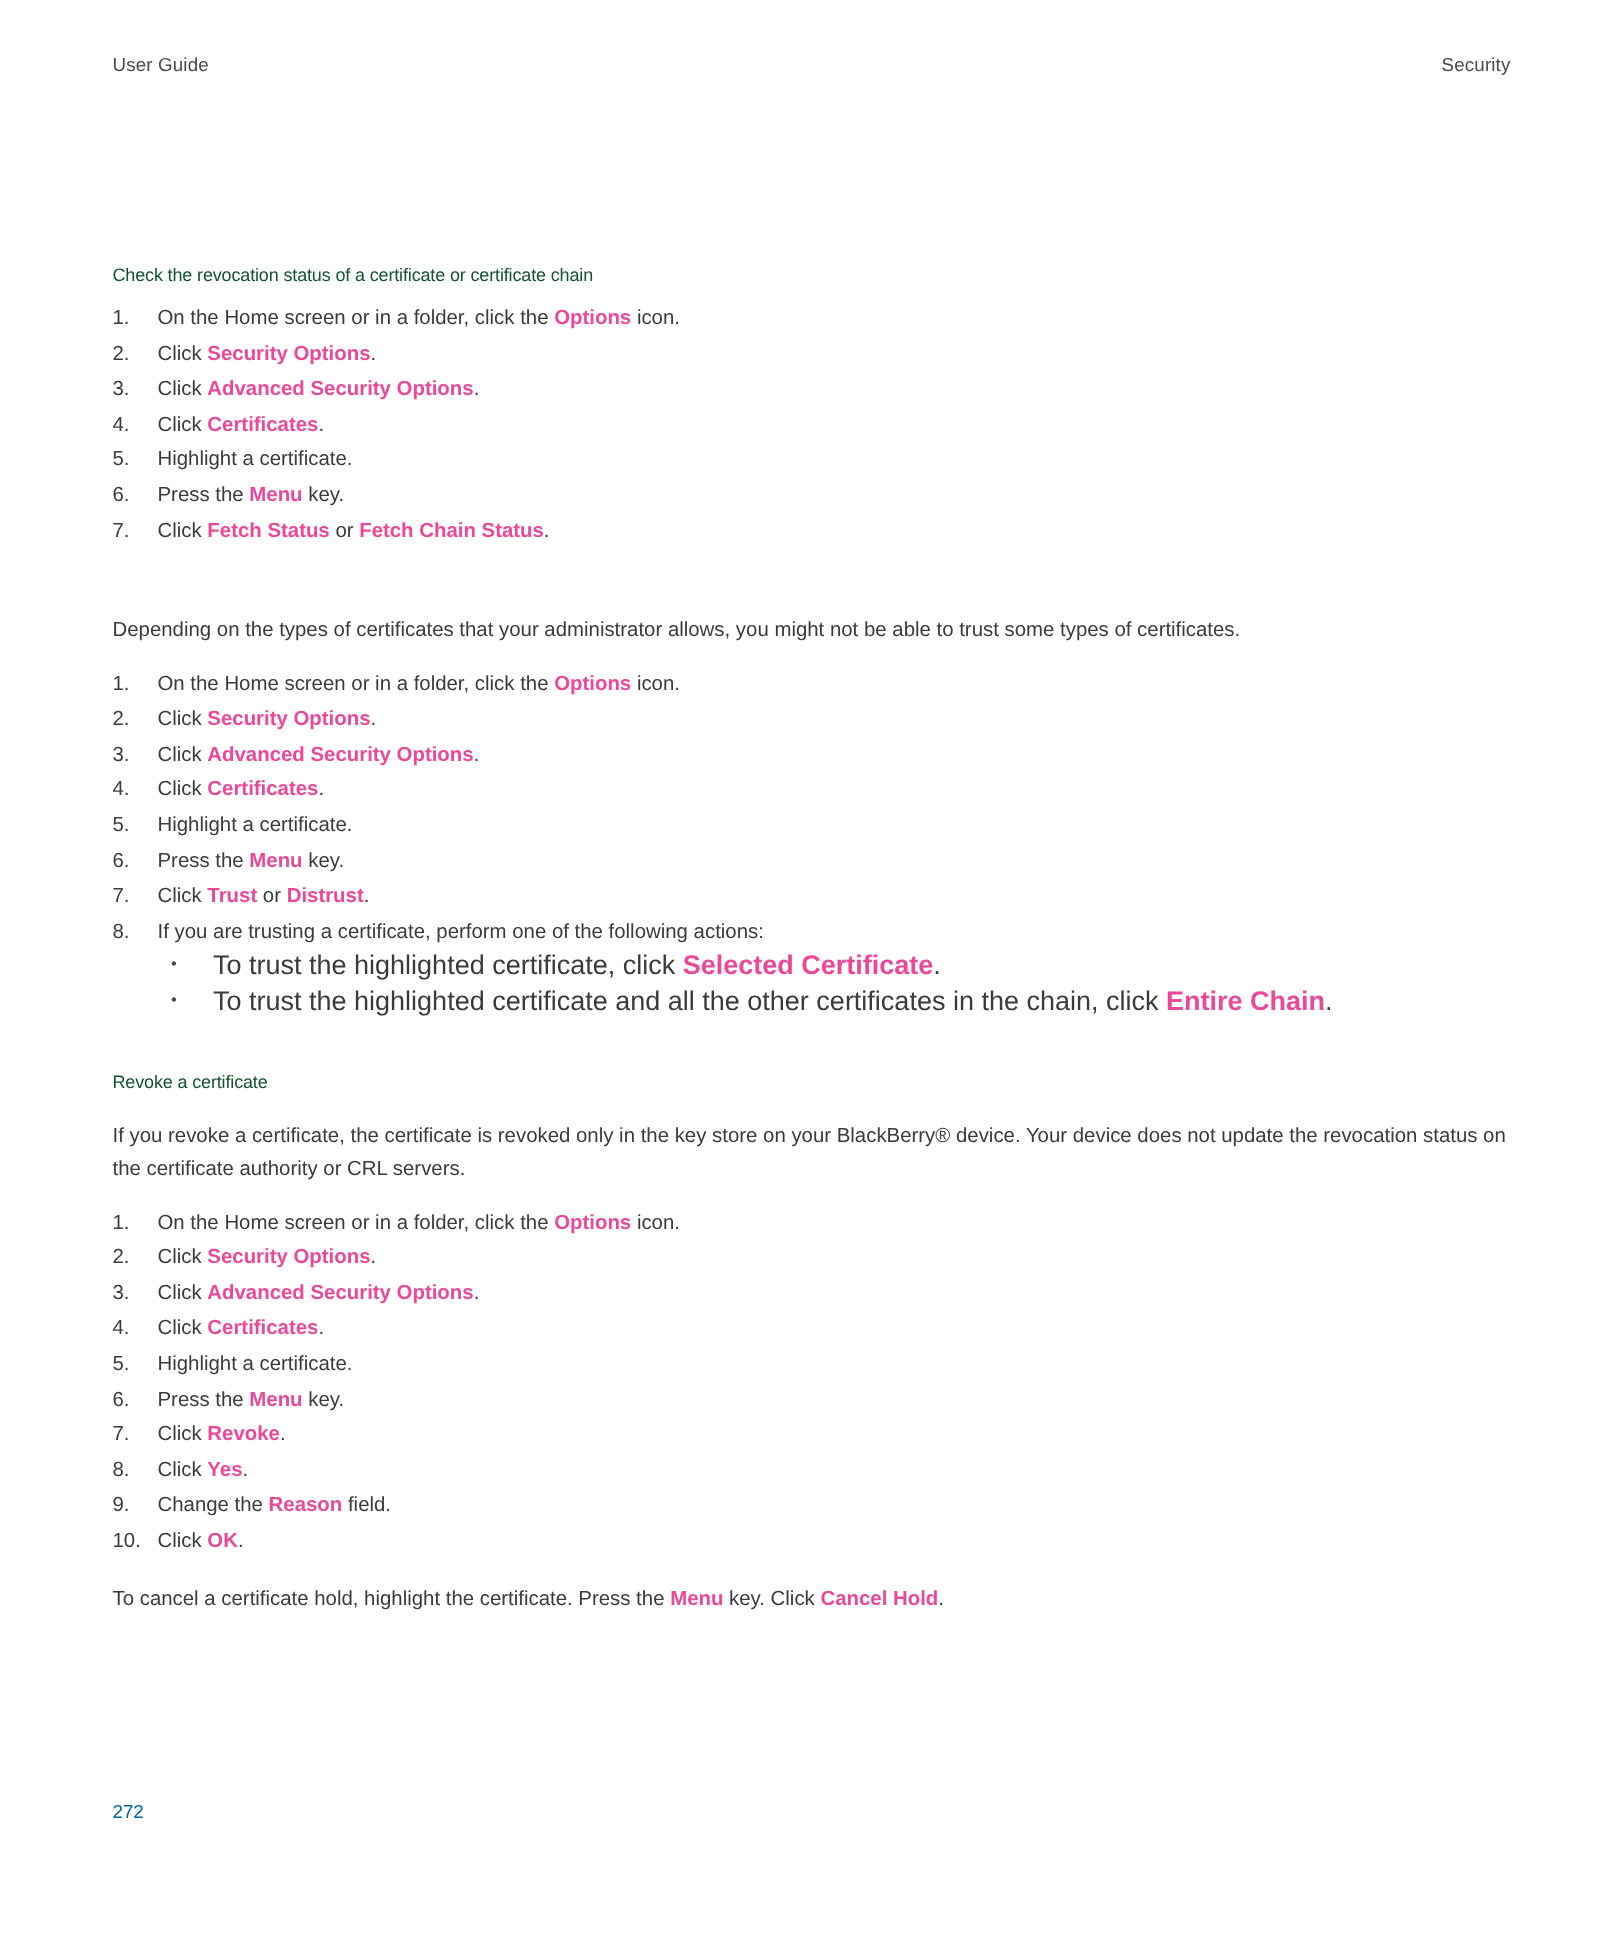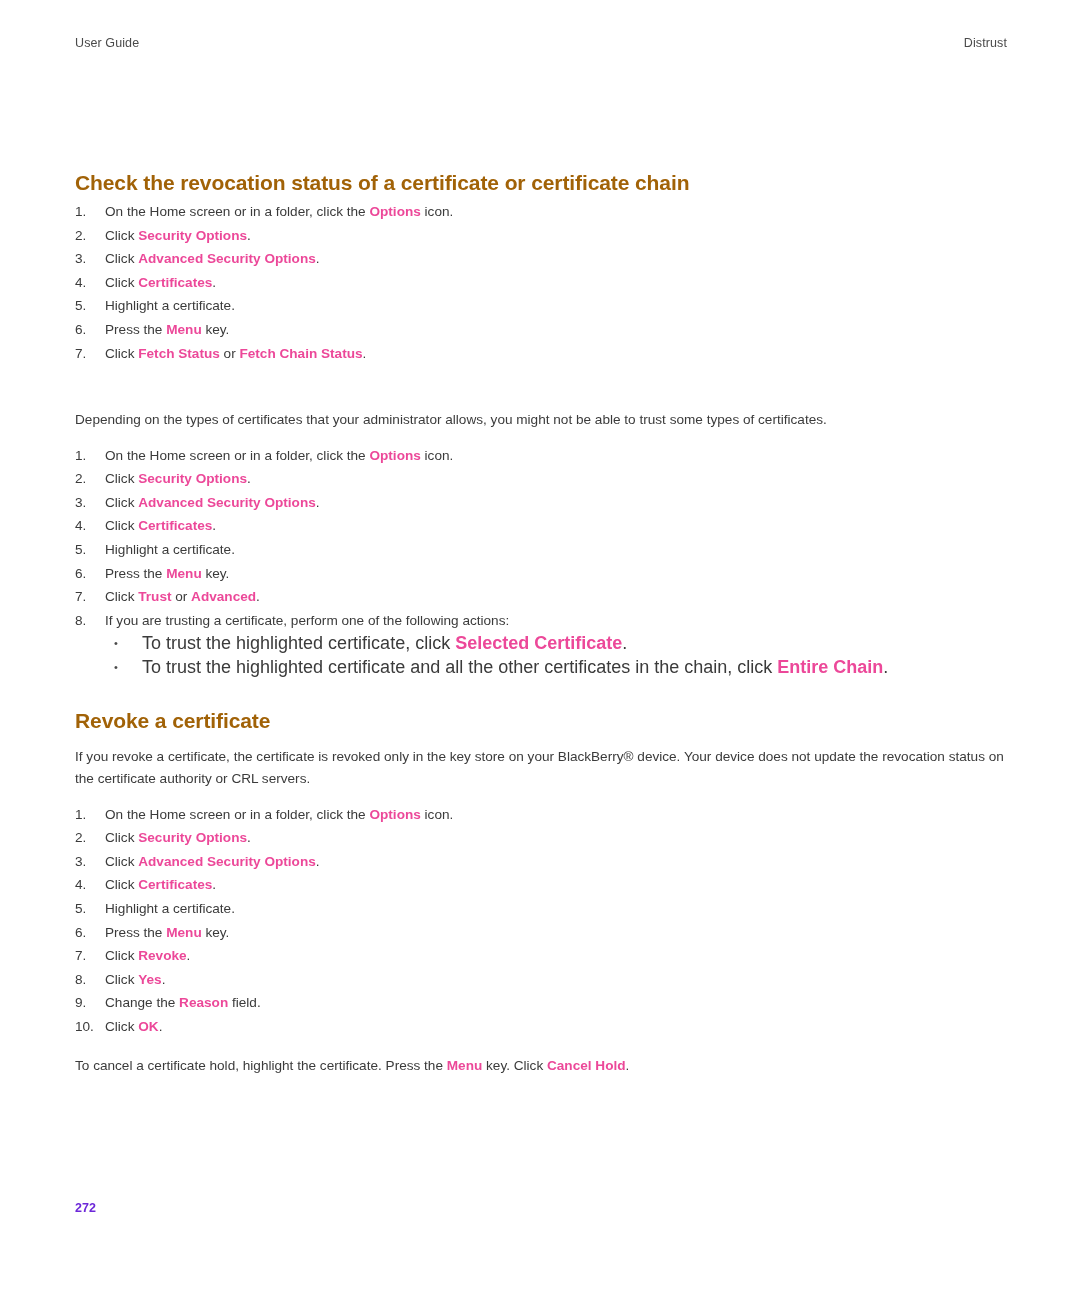--- a/index.html
+++ b/index.html
@@ -41,23 +41,23 @@
   
   .body-area {
     position: absolute;
     left: 75px;
     top: 172px;
     width: 932px;
   }
 
   h2.section-title {
     margin: 0;
-    font-size: 21px;
-    font-weight: bold;
-    color: #a16207;
+    font-size: 12px;
+    font-weight: normal;
+    color: #14532d;
     letter-spacing: -0.1px;
     line-height: 22px;
   }
 
   p.para {
     margin: 0;
     font-size: 13.6px;
     line-height: 22.5px;
     color: #3b3b3b;
   }
@@ -117,32 +117,31 @@
   .gap-para-list  { height: 12px; }
   .gap-section    { height: 30px; }
   .gap-list-para  { height: 16px; }
 
   
   .folio {
     position: absolute;
     left: 75px;
     top: 1201px;
     font-size: 12.5px;
-    color: #6d28d9;
-    font-weight: bold;
+    color: #0369a1;
   }
 </style>
 </head>
 <body>
 
 <div class="page">
 
   <div class="running-header">
     <span>User Guide</span>
-    <span>Distrust</span>
+    <span>Security</span>
   </div>
 
   <div class="body-area" id="body-area">
       <div class="section">
         <h2 class="section-title">Check the revocation status of a certificate or certificate chain</h2>
         <div class="gap-title-list"></div>
         <ol class="steps">
           <li>
             <span class="num">1.</span>
             <span class="txt"><span>On the Home screen or in a folder, click the </span><span class="b">Options</span><span> icon.</span></span>
@@ -198,21 +197,21 @@
           <li>
             <span class="num">5.</span>
             <span class="txt"><span>Highlight a certificate.</span></span>
           </li>
           <li>
             <span class="num">6.</span>
             <span class="txt"><span>Press the </span><span class="b">Menu</span><span> key.</span></span>
           </li>
           <li>
             <span class="num">7.</span>
-            <span class="txt"><span>Click </span><span class="b">Trust</span><span> or </span><span class="b">Advanced</span><span>.</span></span>
+            <span class="txt"><span>Click </span><span class="b">Trust</span><span> or </span><span class="b">Distrust</span><span>.</span></span>
           </li>
           <li>
             <span class="num">8.</span>
             <span class="txt"><span>If you are trusting a certificate, perform one of the following actions:</span></span>
             <ul class="sub-bullets">
               <li><span>To trust the highlighted certificate, click </span><span class="b">Selected Certificate</span><span>.</span></li>
               <li><span>To trust the highlighted certificate and all the other certificates in the chain, click </span><span class="b">Entire Chain</span><span>.</span></li>
             </ul>
           </li>
         </ol>

